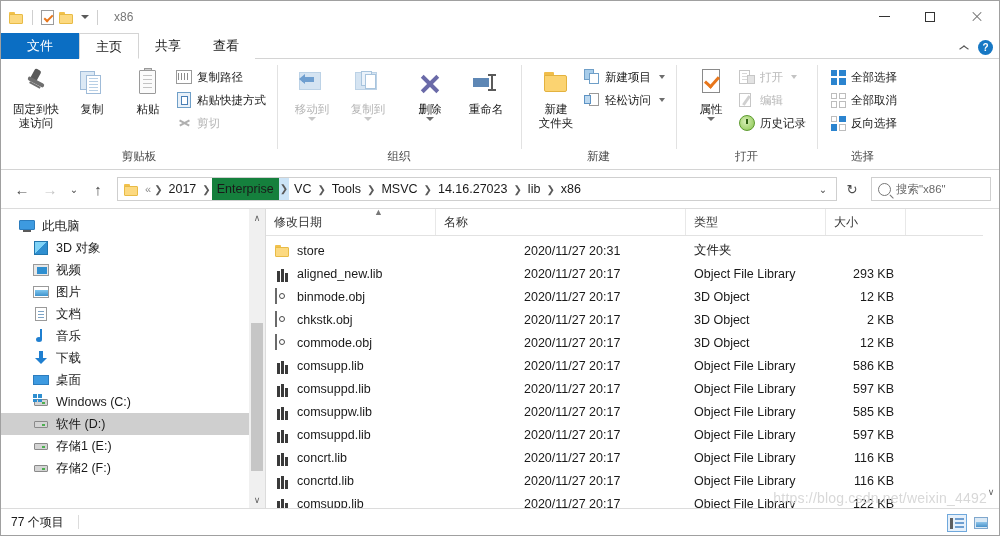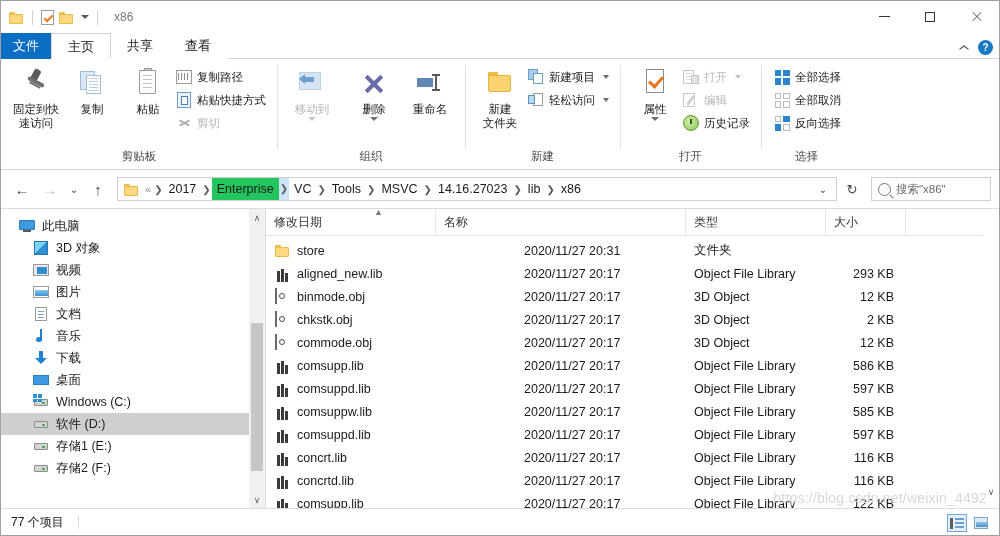--- a/index.html
+++ b/index.html
@@ -27,21 +27,21 @@
   .winbtn{width:46px;height:31px;display:flex;align-items:center;justify-content:center;color:#333;font-size:12px;}
   .gl-min{width:11px;height:1px;background:#333;}
   .gl-max{width:10px;height:10px;border:1px solid #333;box-sizing:border-box;}
   .gl-close{position:relative;width:11px;height:11px;}
   .gl-close:before,.gl-close:after{content:"";position:absolute;left:0;top:5px;width:12px;height:1px;background:#6e6e6e;}
   .gl-close:before{transform:rotate(45deg);}
   .gl-close:after{transform:rotate(-45deg);}
   
   .tabrow{height:26px;display:flex;align-items:flex-end;background:#fff;position:relative;flex:none;}
   .tab{height:26px;line-height:26px;padding:0 16px;font-size:13px;color:#1a1a1a;box-sizing:border-box;}
-  .tab.file{background:#0b6ec3;color:#fff;padding:0 12px;}
+  .tab.file{background:#0b6ec3;color:#fff;padding:0 26px;}
   .tab.active{background:#fff;border:1px solid #d4d4d4;border-bottom:1px solid #fff;position:relative;z-index:3;margin-top:13px;}
   .tabrow-fill{flex:1;border-bottom:1px solid #d4d4d4;height:25px;}
   .tab-right{position:absolute;right:6px;bottom:4px;display:flex;align-items:center;gap:10px;}
   .chev-up{width:9px;height:9px;position:relative;}
   .chev-up:before{content:"";position:absolute;left:0;top:4px;width:6px;height:1px;background:#555;transform:rotate(-35deg);}
   .chev-up:after{content:"";position:absolute;left:4px;top:4px;width:6px;height:1px;background:#555;transform:rotate(35deg);}
   .help-ico{width:15px;height:15px;border-radius:50%;background:#1778c4;color:#fff;font-size:10px;font-weight:bold;display:flex;align-items:center;justify-content:center;}
   
   .ribbon{height:110px;background:#fff;border-bottom:1px solid #d4d4d4;display:flex;flex:none;position:relative;}
   .rgroup{display:flex;flex-direction:column;justify-content:space-between;padding:4px 0 2px 0;position:relative;}
@@ -124,21 +124,21 @@
   .ic-edit{width:16px;height:15px;position:relative;}
   .ic-edit .d{position:absolute;left:0;top:0;width:12px;height:14px;background:#fff;border:1px solid #c6c6c6;box-sizing:border-box;}
   .ic-edit .p{position:absolute;left:6px;top:2px;width:3px;height:11px;background:#d0d0d0;transform:rotate(35deg);}
   
   .addrbar{height:38px;display:flex;align-items:center;padding:0 8px;gap:2px;background:#fff;flex:none;}
   .navbtn{width:26px;height:26px;display:flex;align-items:center;justify-content:center;color:#4c4c4c;font-size:15px;}
   .navbtn.dim{color:#c4c4c4;}
   .navbtn.sm{width:18px;font-size:10px;}
   .addrbox{flex:1;height:24px;border:1px solid #cfcfcf;background:#fff;display:flex;align-items:center;padding:0 2px 0 4px;box-sizing:border-box;margin-left:4px;}
   .crumb{font-size:12.5px;color:#1a1a1a;padding:0 5px;height:22px;line-height:22px;white-space:nowrap;}
-  .crumb.hl{background:#22c55e;}
+  .crumb.hl{background:#15803d;}
   .crumb-sep{color:#5a5a5a;font-size:10px;padding:0 1px;}
   .crumb-chev{color:#8c8c8c;font-size:11px;padding:0 2px;}
   .addr-ico{width:15px;height:13px;position:relative;margin:0 4px 0 2px;flex:none;}
   .addr-ico:before{content:"";position:absolute;left:0;top:1px;width:6px;height:3px;background:#f2c14b;border-radius:1px 1px 0 0;}
   .addr-ico:after{content:"";position:absolute;left:0;top:3px;width:14px;height:10px;background:#fcd980;border:1px solid #e8bb46;box-sizing:border-box;border-radius:0 1px 1px 1px;}
   .addr-caret{margin-left:auto;width:22px;text-align:center;color:#4c4c4c;font-size:10px;}
   .refresh{width:26px;height:24px;display:flex;align-items:center;justify-content:center;color:#4c4c4c;font-size:13px;}
   .searchbox{width:120px;height:24px;border:1px solid #cfcfcf;background:#fff;display:flex;align-items:center;gap:5px;padding:0 6px;box-sizing:border-box;margin-left:4px;flex:none;}
   .search-gl{width:11px;height:11px;border:1.4px solid #777;border-radius:50%;position:relative;flex:none;}
   .search-gl:after{content:"";position:absolute;right:-4px;bottom:-3px;width:5px;height:1.4px;background:#777;transform:rotate(45deg);}
@@ -314,20 +314,31 @@
           <span class="bigicon">
               <span class="ic-move">
                 <i class="box"></i>
                 <i class="arw"></i>
                 <i class="arwh"></i>
               </span>
             </span>
           <span>移动到</span>
           <span class="bigcaret dim"></span>
         </div>
+        <div class="bigbtn dim">
+          <span class="bigicon">
+              <span class="ic-copyto">
+                <i class="box"></i>
+                <i class="p1"></i>
+                <i class="p2"></i>
+              </span>
+            </span>
+          <span>复制到</span>
+          <span class="bigcaret dim"></span>
+        </div>
         <div class="bigbtn" style="margin-left:6px">
           <span class="bigicon">
               <span class="ic-del"></span>
             </span>
           <span>删除</span>
           <span class="bigcaret"></span>
         </div>
         <div class="bigbtn">
           <span class="bigicon">
               <span class="ic-ren">

